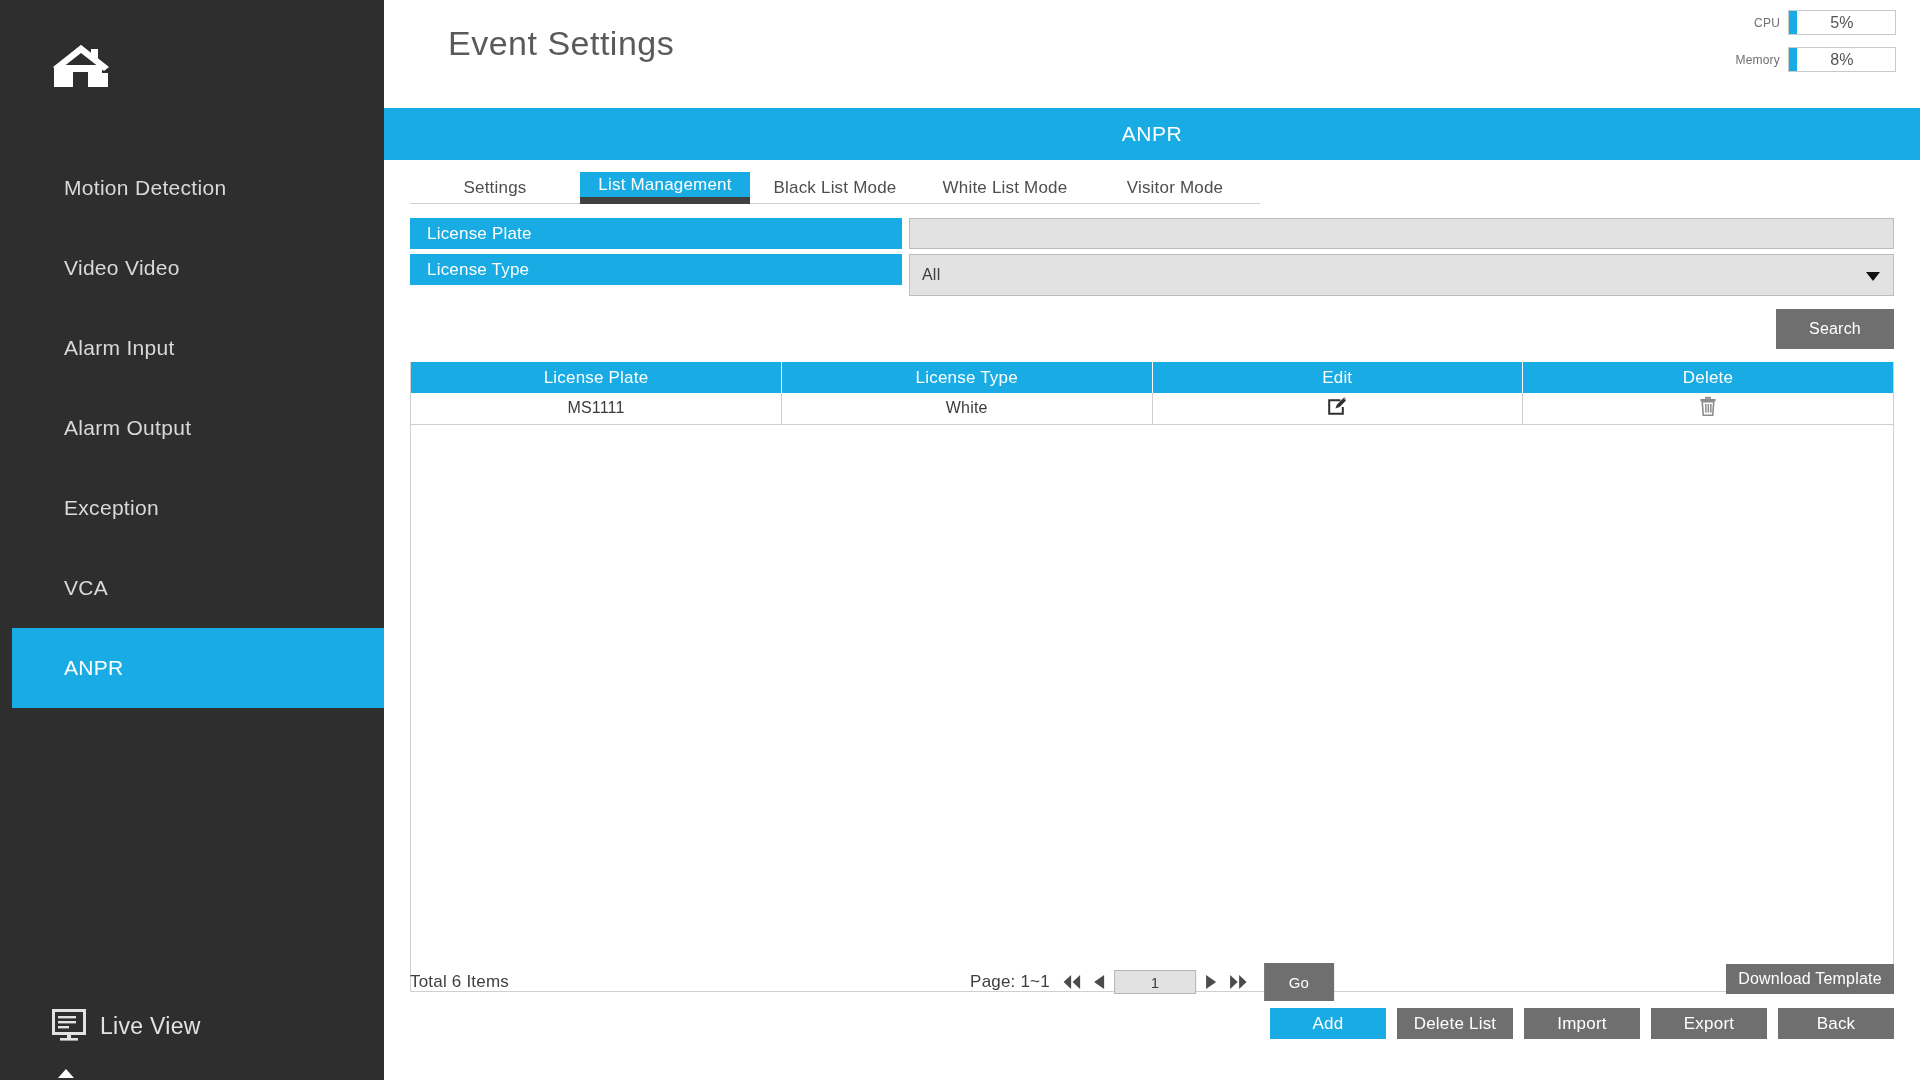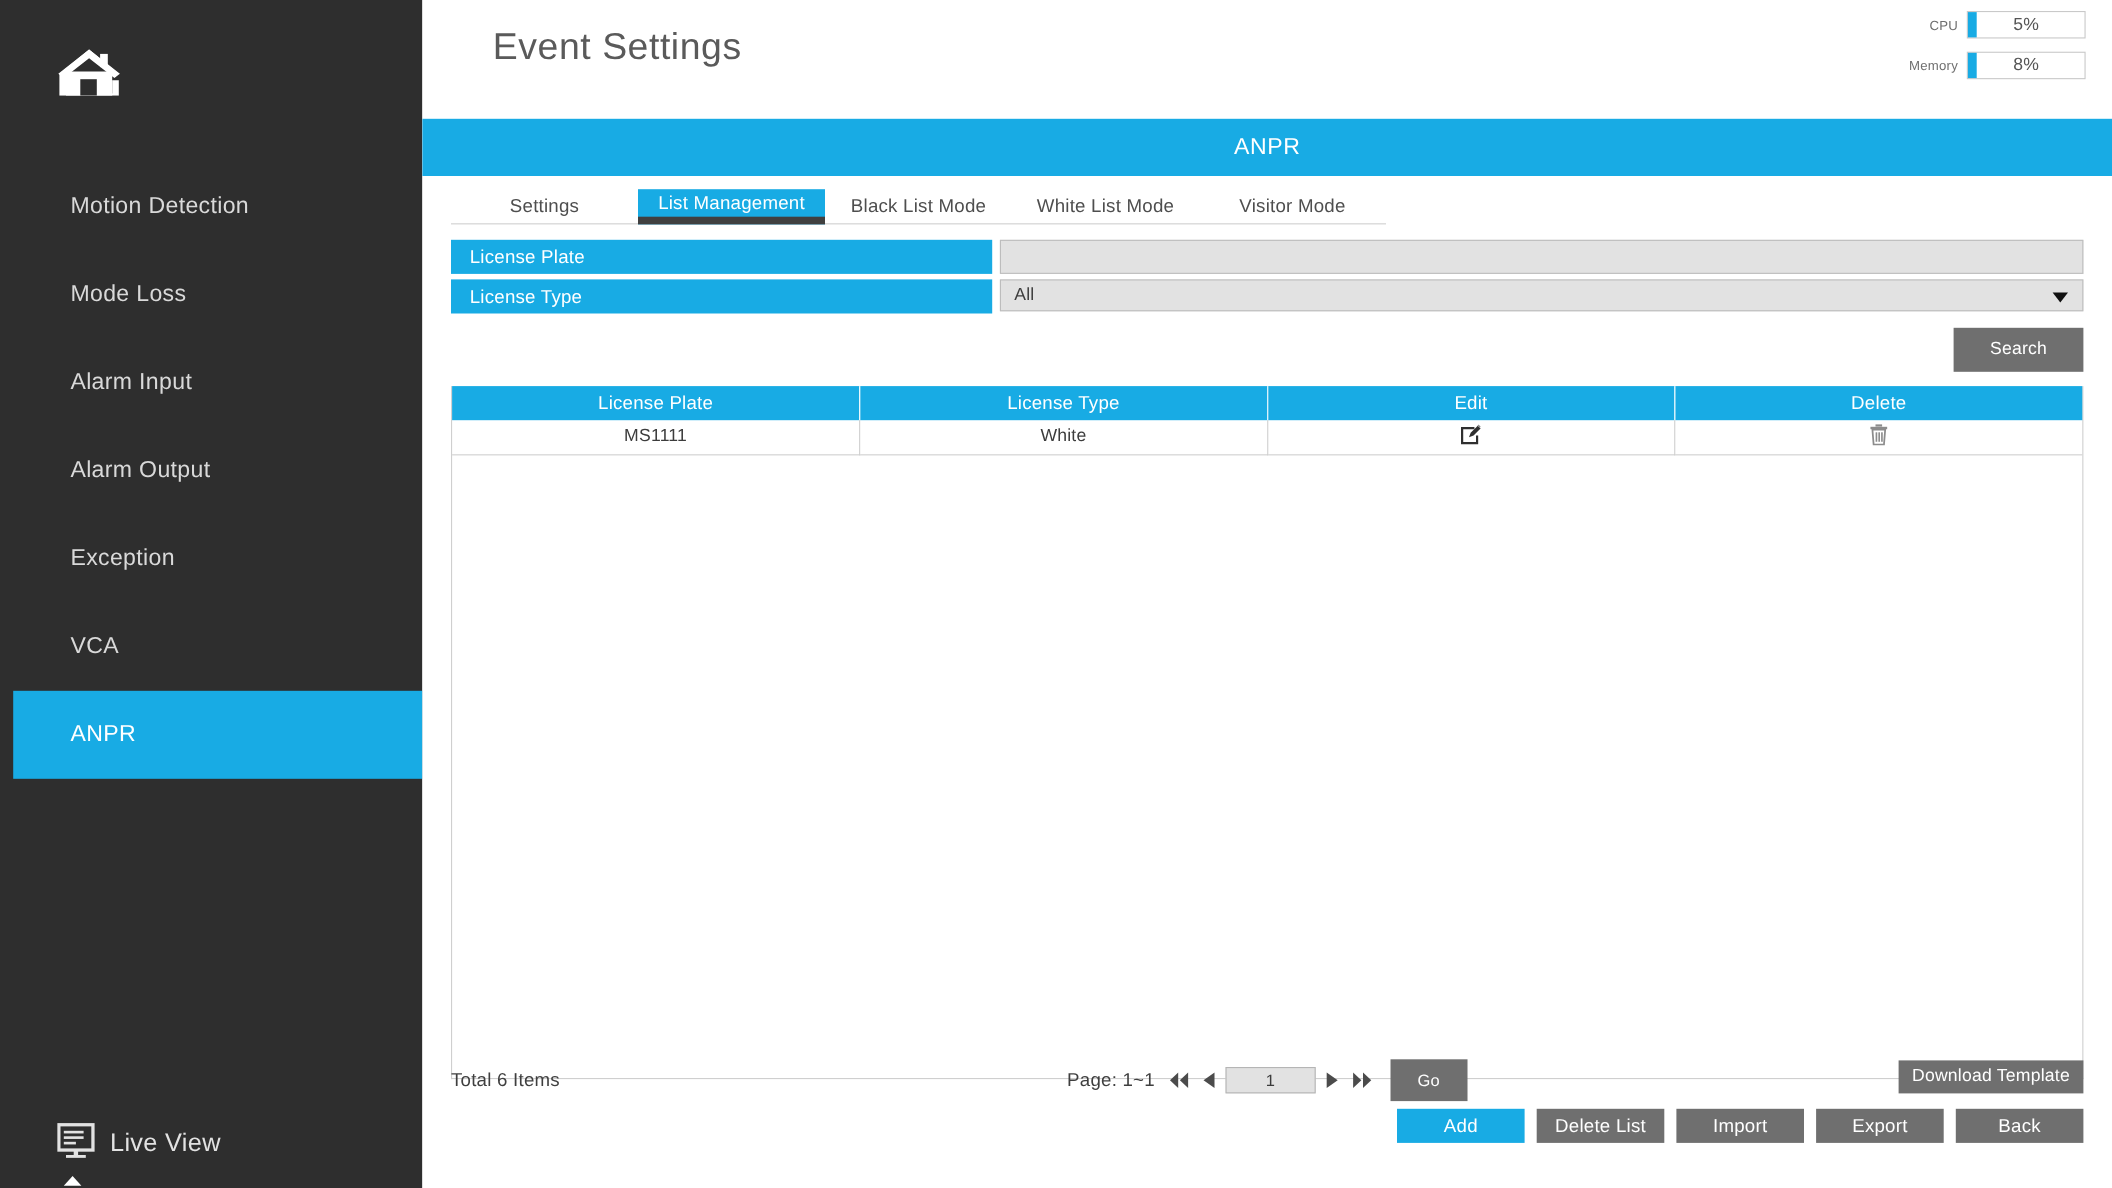--- a/index.html
+++ b/index.html
@@ -51,21 +51,21 @@
     font-weight: 300;
     letter-spacing: .3px;
     cursor: pointer;
   }
   .nav-item.active {
     background: #18abe4;
     color: #ffffff;
   }
   .liveview {
     position: absolute;
-    left: 0; bottom: 0;
+    left: 0; bottom: 12px;
     width: 384px;
     height: 84px;
     display: flex;
     align-items: center;
     padding-left: 52px;
     cursor: pointer;
   }
   .lv-icon { width: 38px; height: 34px; margin-right: 10px; flex: none; }
   .lv-label {
     color: #e2e2e2;
@@ -199,21 +199,21 @@
     background: #e2e2e2;
     border: 1px solid #bdbdbd;
     font-family: "Liberation Sans", sans-serif;
     font-size: 16px;
     color: #444;
     padding: 0 12px;
     outline: none;
   }
   .field-select {
     flex: 1;
-    height: 29px;
+    height: 42px;
     background: #e2e2e2;
     border: 1px solid #bdbdbd;
     display: flex;
     align-items: center;
     padding: 0 12px;
     font-size: 16px;
     color: #3e3e3e;
     position: relative;
     cursor: pointer;
     letter-spacing: .2px;
@@ -361,21 +361,21 @@
         </svg>
       </div>
       <span class="home-caret"></span>
     </div>
 
     <nav class="nav">
       <div class="nav-item">
         <span>Motion Detection</span>
       </div>
       <div class="nav-item">
-        <span>Mode Loss</span>
+        <span>Video Video</span>
       </div>
       <div class="nav-item">
         <span>Alarm Input</span>
       </div>
       <div class="nav-item">
         <span>Alarm Output</span>
       </div>
       <div class="nav-item">
         <span>Exception</span>
       </div>

